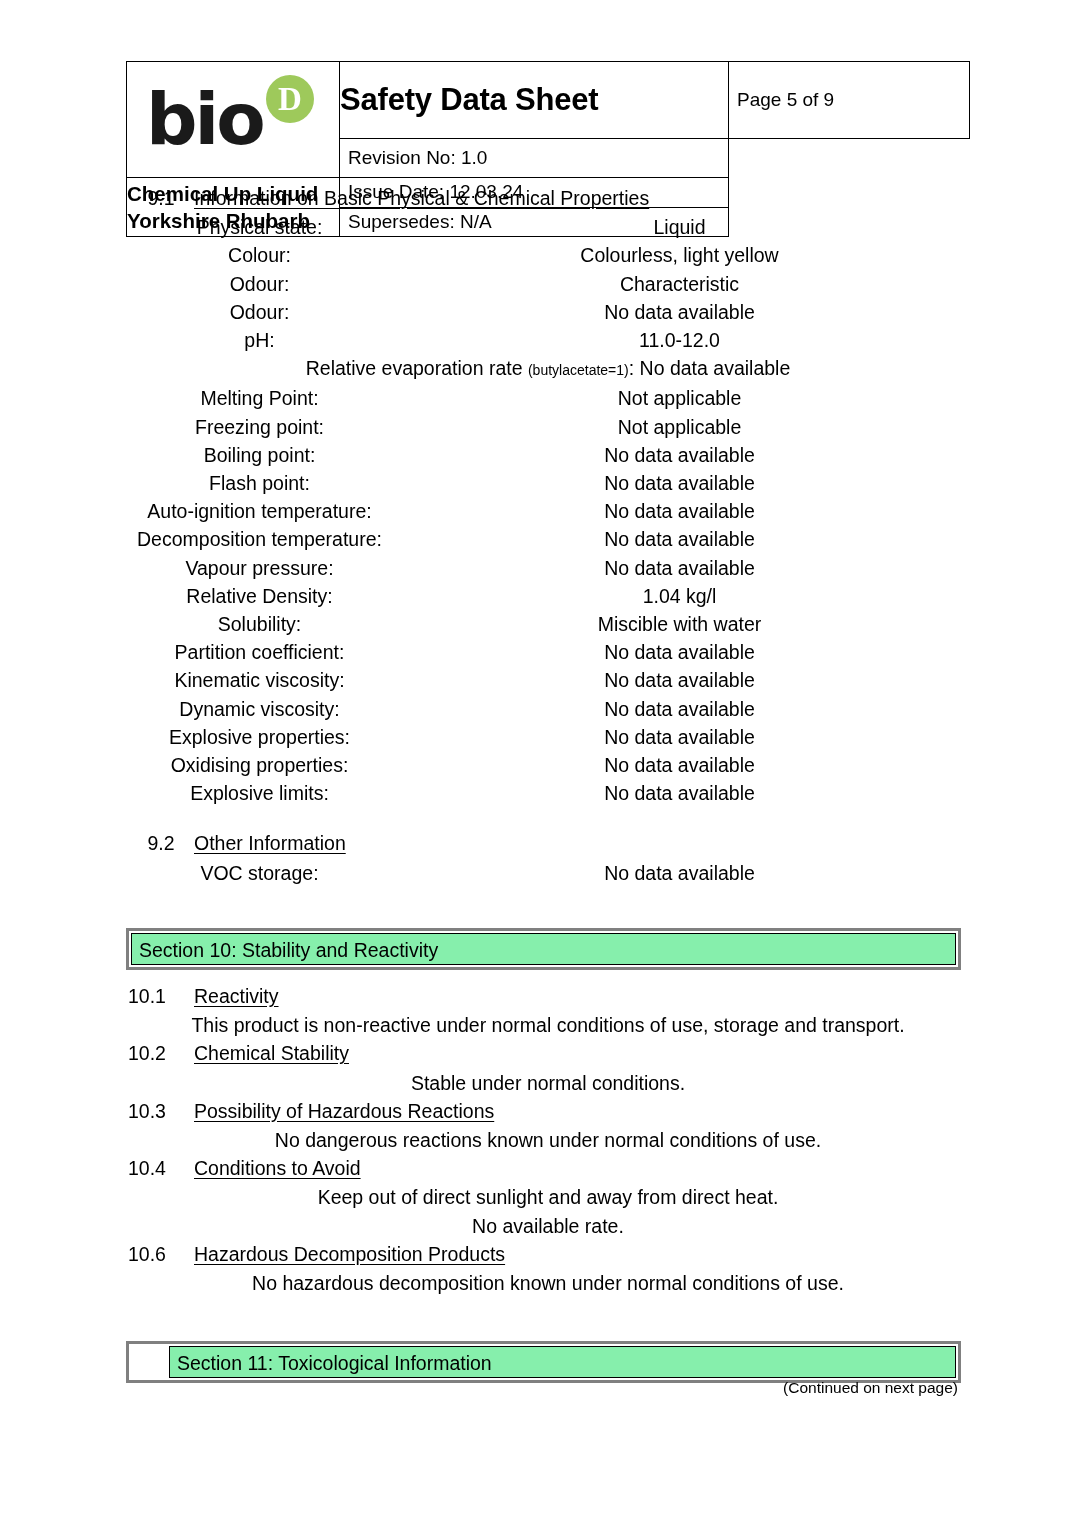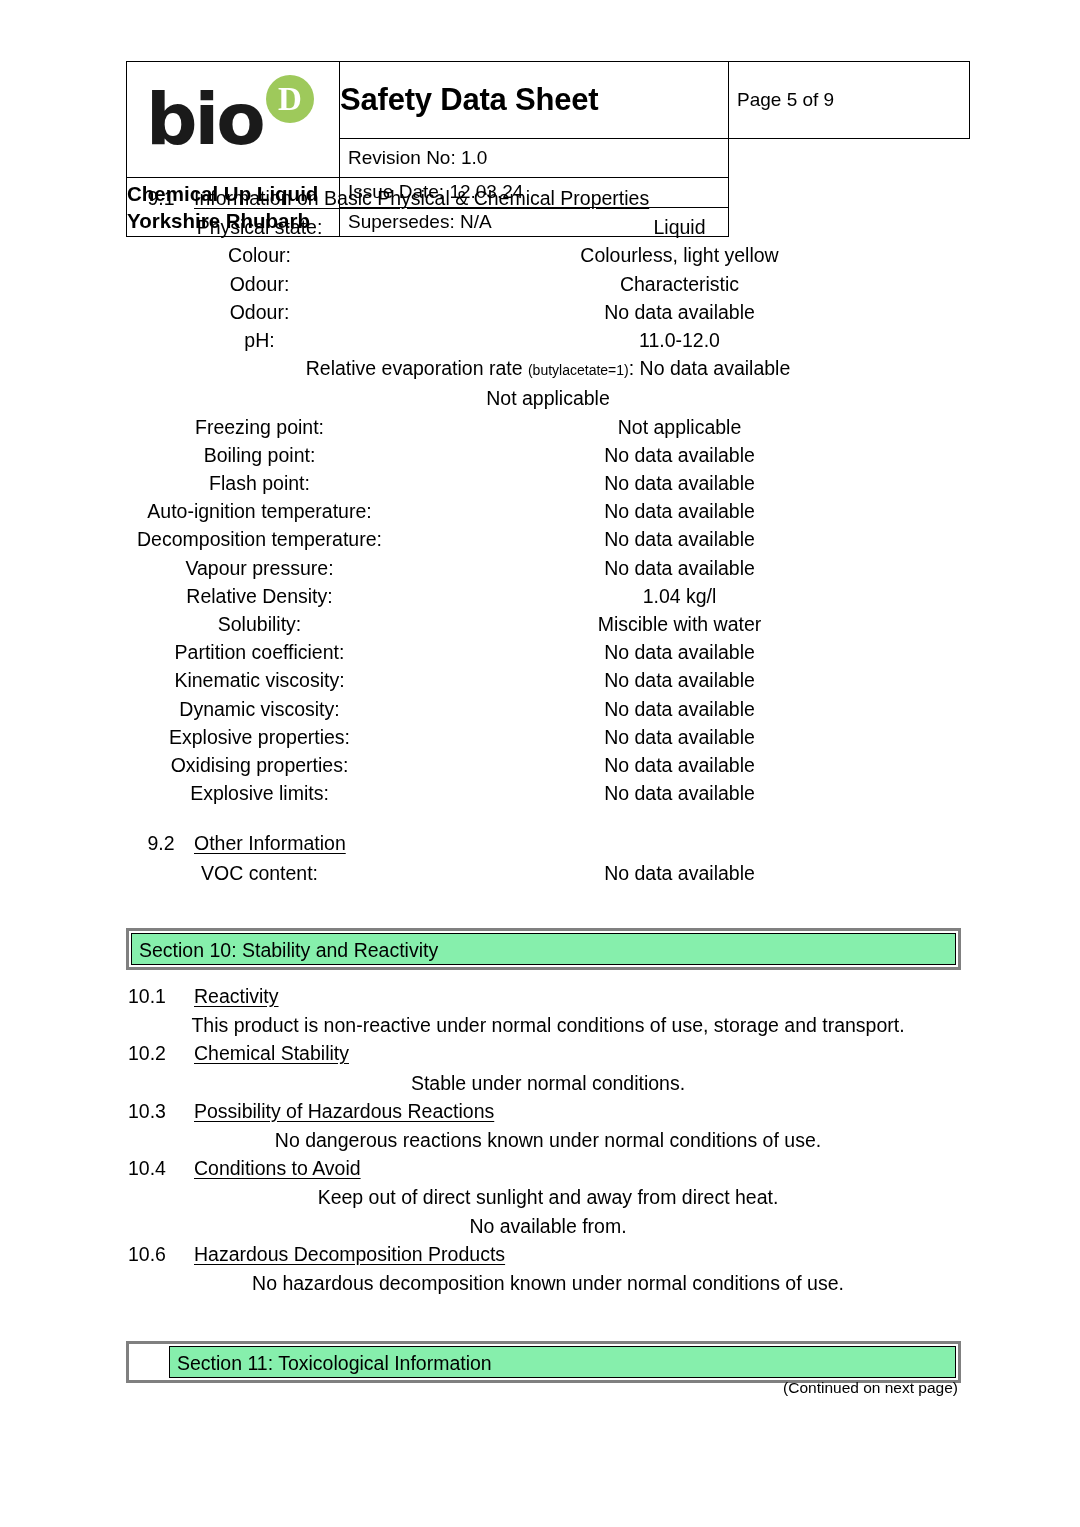--- a/index.html
+++ b/index.html
@@ -257,20 +257,21 @@
       <span class="prop-value">No data available</span>
     </div>
     <div class="prop-row">
       <span class="prop-label">pH:</span>
       <span class="prop-value">11.0-12.0</span>
     </div>
 
     <div class="prop-wide"><span>Relative evaporation rate </span><span class="small-note">(butylacetate=1)</span><span>: No data available</span></div>
 
     <div class="prop-row">
+      <span class="prop-label">Melting Point:</span>
       <span class="prop-value">Not applicable</span>
     </div>
     <div class="prop-row">
       <span class="prop-label">Freezing point:</span>
       <span class="prop-value">Not applicable</span>
     </div>
     <div class="prop-row">
       <span class="prop-label">Boiling point:</span>
       <span class="prop-value">No data available</span>
     </div>
@@ -324,21 +325,21 @@
     </div>
 
     <div class="spacer-9-2"></div>
 
     <div class="sec-head">
       <span class="sec-num">9.2</span>
       <span class="sec-title">Other Information</span>
     </div>
 
     <div class="prop-row">
-      <span class="prop-label">VOC content:</span>
+      <span class="prop-label">VOC storage:</span>
       <span class="prop-value">No data available</span>
     </div>
 
   </div>
 
   <div class="banner" id="banner-10">
     <div class="banner-inner">Section 10: Stability and Reactivity</div>
   </div>
 
   <div class="sec10-body">
@@ -360,21 +361,21 @@
       <span class="sec-title">Possibility of Hazardous Reactions</span>
     </div>
     <div class="para">No dangerous reactions known under normal conditions of use.</div>
 
     <div class="sec-head">
       <span class="sec-num">10.4</span>
       <span class="sec-title">Conditions to Avoid</span>
     </div>
     <div class="para">Keep out of direct sunlight and away from direct heat.</div>
 
-    <div class="para">No available from.</div>
+    <div class="para">No available rate.</div>
 
     <div class="sec-head">
       <span class="sec-num">10.6</span>
       <span class="sec-title">Hazardous Decomposition Products</span>
     </div>
     <div class="para">No hazardous decomposition known under normal conditions of use.</div>
 
   </div>
 
   <div class="banner" id="banner-11">

